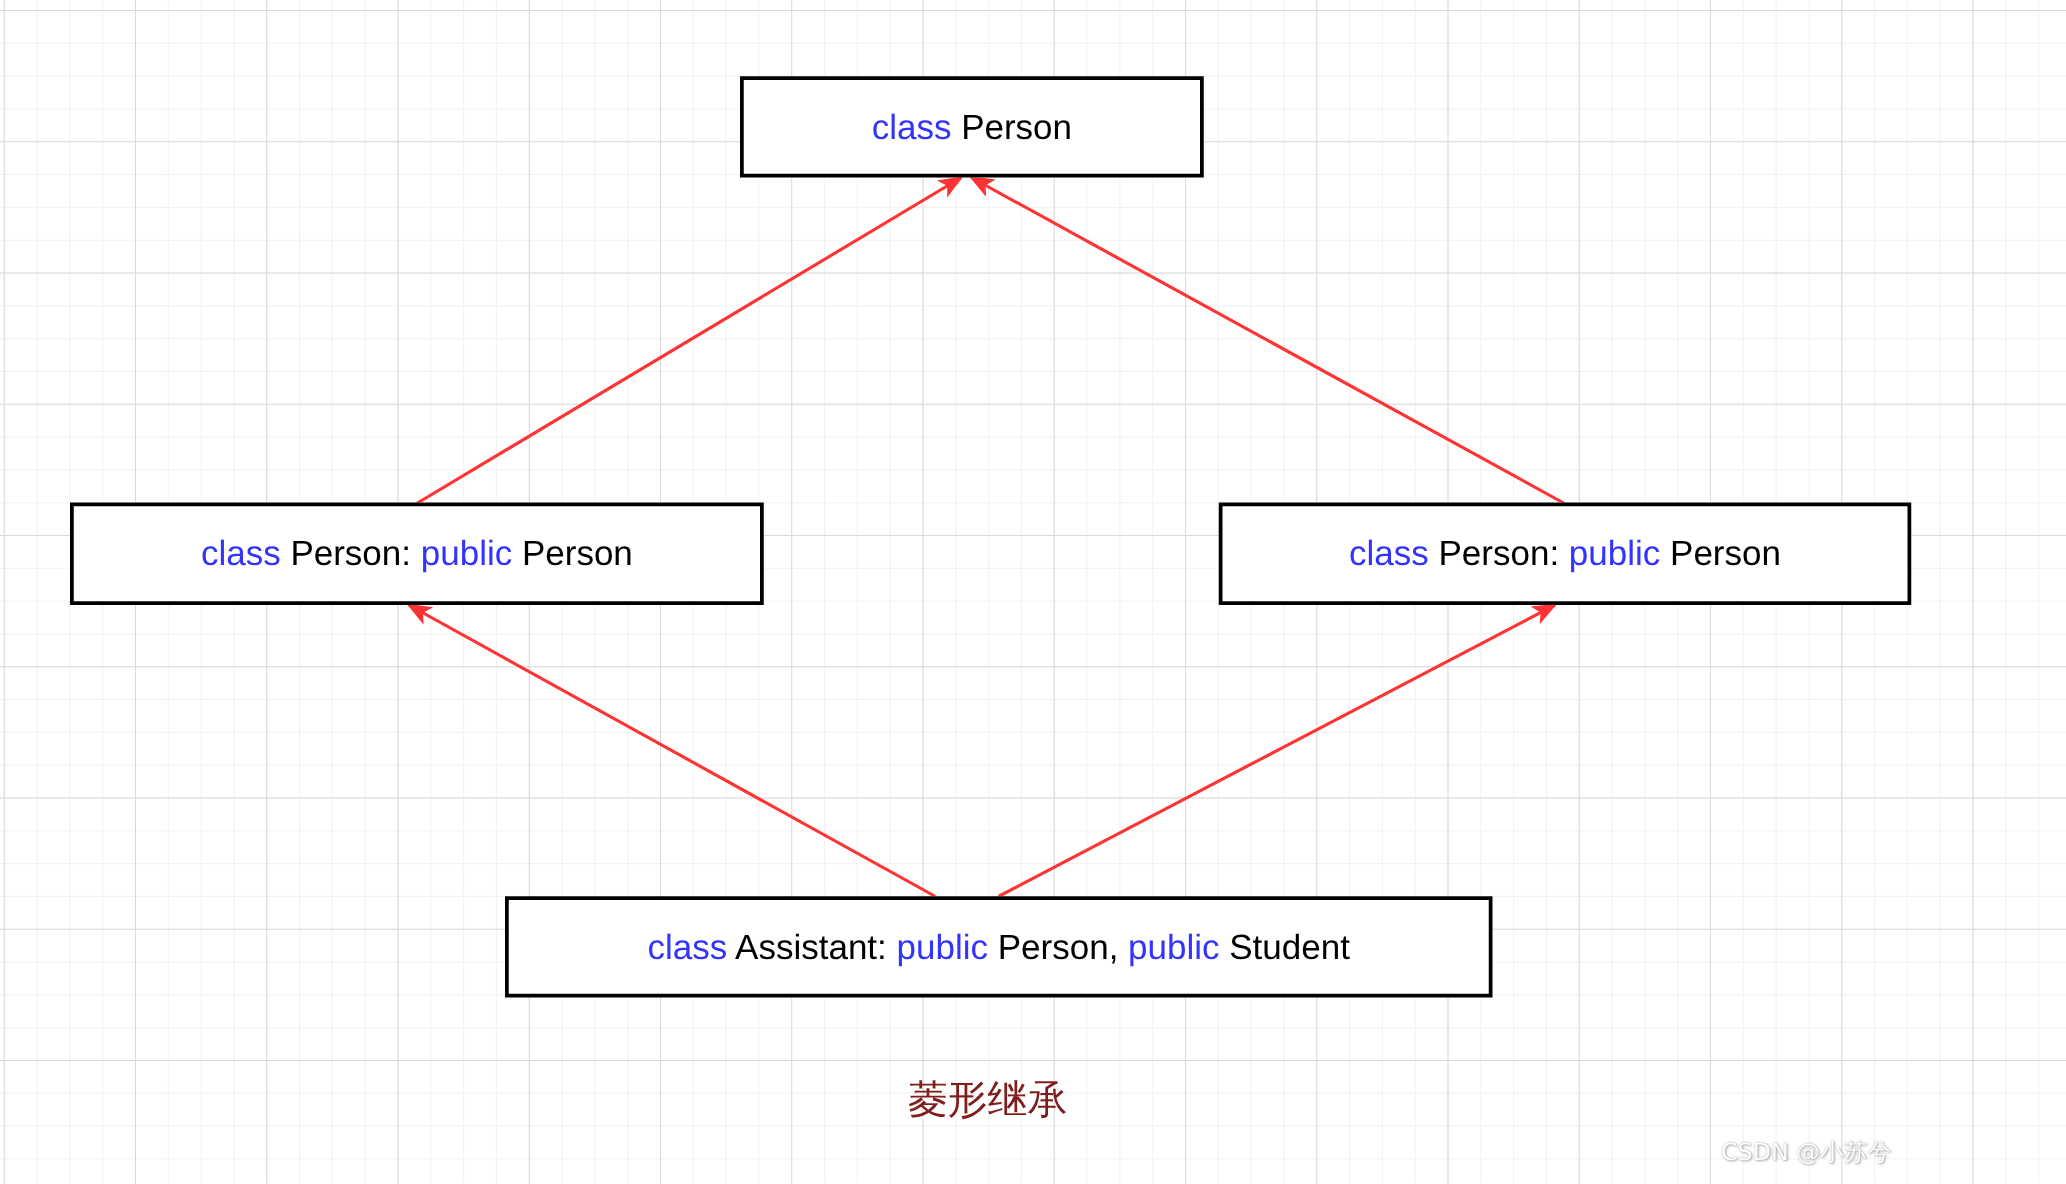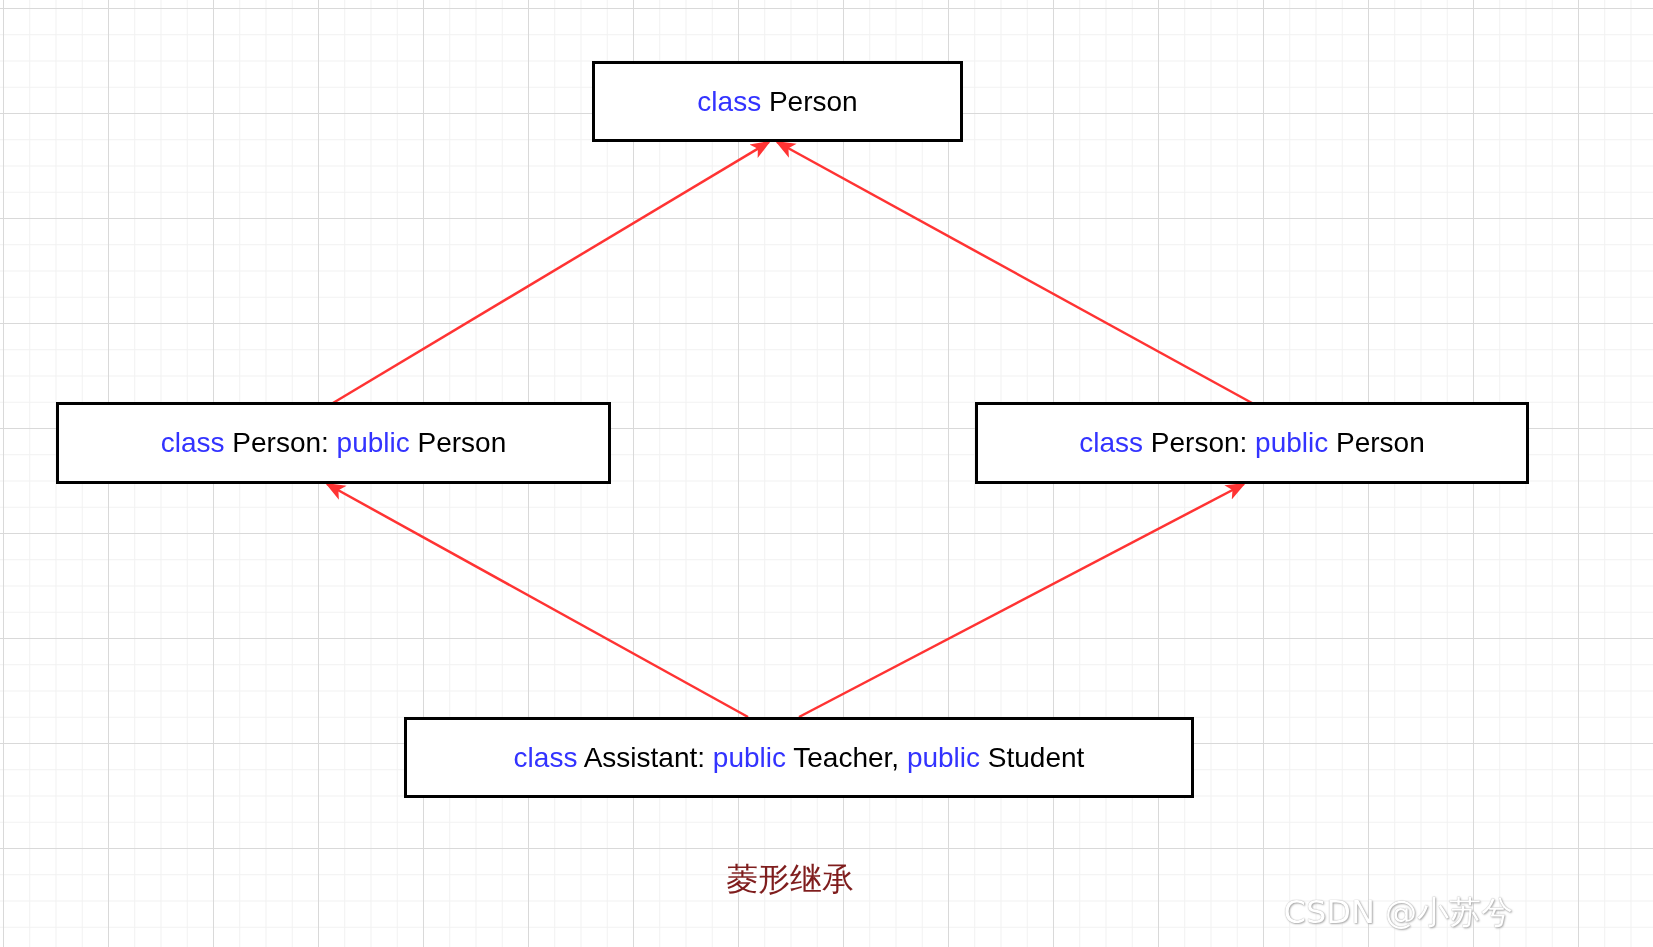--- a/index.html
+++ b/index.html
@@ -24,21 +24,21 @@
     font-size: 28px; color: #000; white-space: pre;
   }
   .kw { color: #3333ff; }
   .caption {
     position: absolute; left: 690px; top: 858px; width: 200px;
     text-align: center; font-size: 32px; color: #7f1d1d;
     font-family: "DejaVu Sans", sans-serif;
   }
   .watermark {
     position: absolute; right: 6px; bottom: 12px;
-    font-size: 32px; color: #ffffff;
+    font-size: 19px; color: #ffffff;
     text-shadow: 0 0 1px #999, 1px 1px 2px #aaa;
     font-family: "DejaVu Sans", sans-serif;
   }
 </style>
 </head>
 <body>
 
 <div class="canvas">
 
   <svg class="edges" width="1653" height="947">
@@ -59,19 +59,19 @@
 
   <div class="node" style="left:56px; top:402px; width:555px; height:82px;">
     <span class="kw">class</span><span> Person: </span><span class="kw">public</span><span> Person</span>
   </div>
 
   <div class="node" style="left:975px; top:402px; width:554px; height:82px;">
     <span class="kw">class</span><span> Person: </span><span class="kw">public</span><span> Person</span>
   </div>
 
   <div class="node" style="left:404px; top:717px; width:790px; height:81px;">
-    <span class="kw">class</span><span> Assistant: </span><span class="kw">public</span><span> Teacher, </span><span class="kw">public</span><span> Student</span>
+    <span class="kw">class</span><span> Assistant: </span><span class="kw">public</span><span> Person, </span><span class="kw">public</span><span> Student</span>
   </div>
 
   <div class="caption">菱形继承</div>
 
   <div class="watermark">CSDN @小苏兮</div>
 </div>
 
 </body></html>

